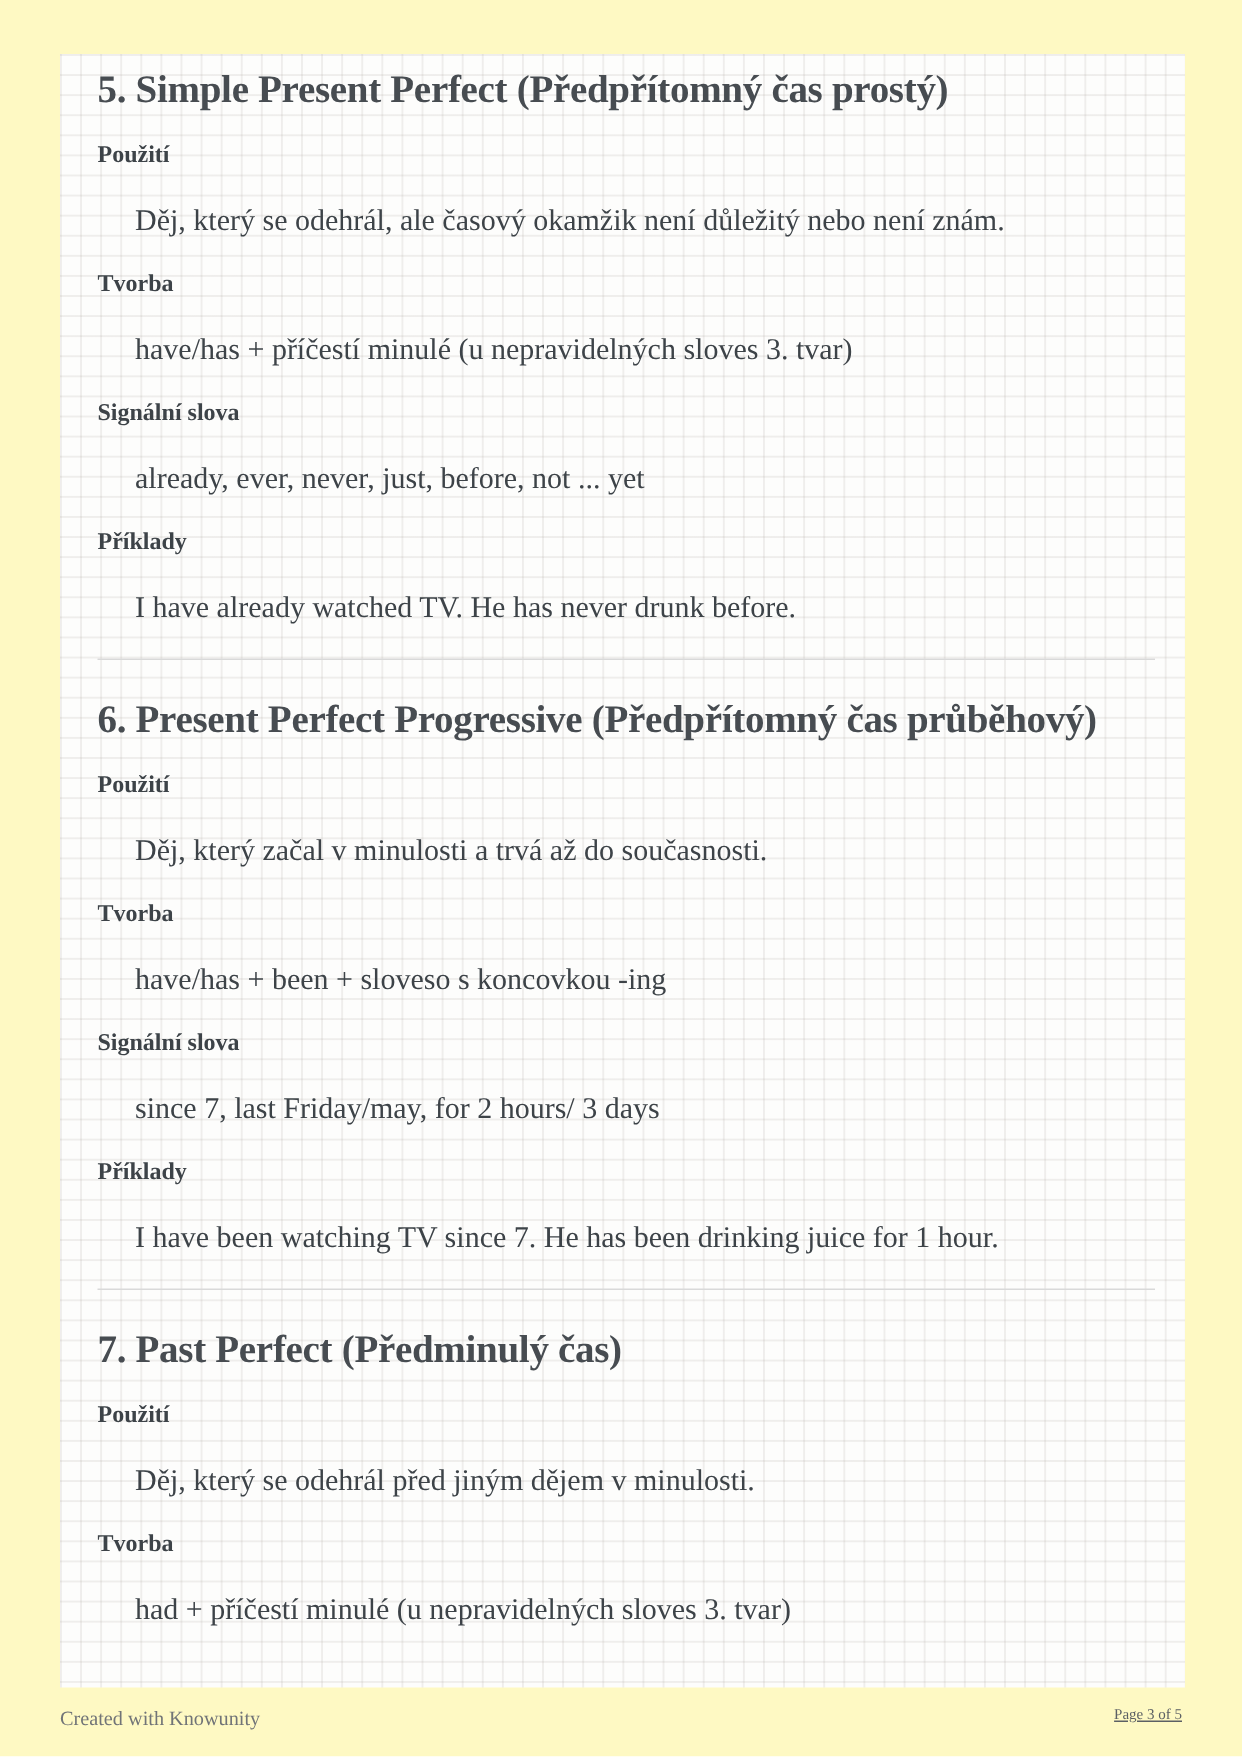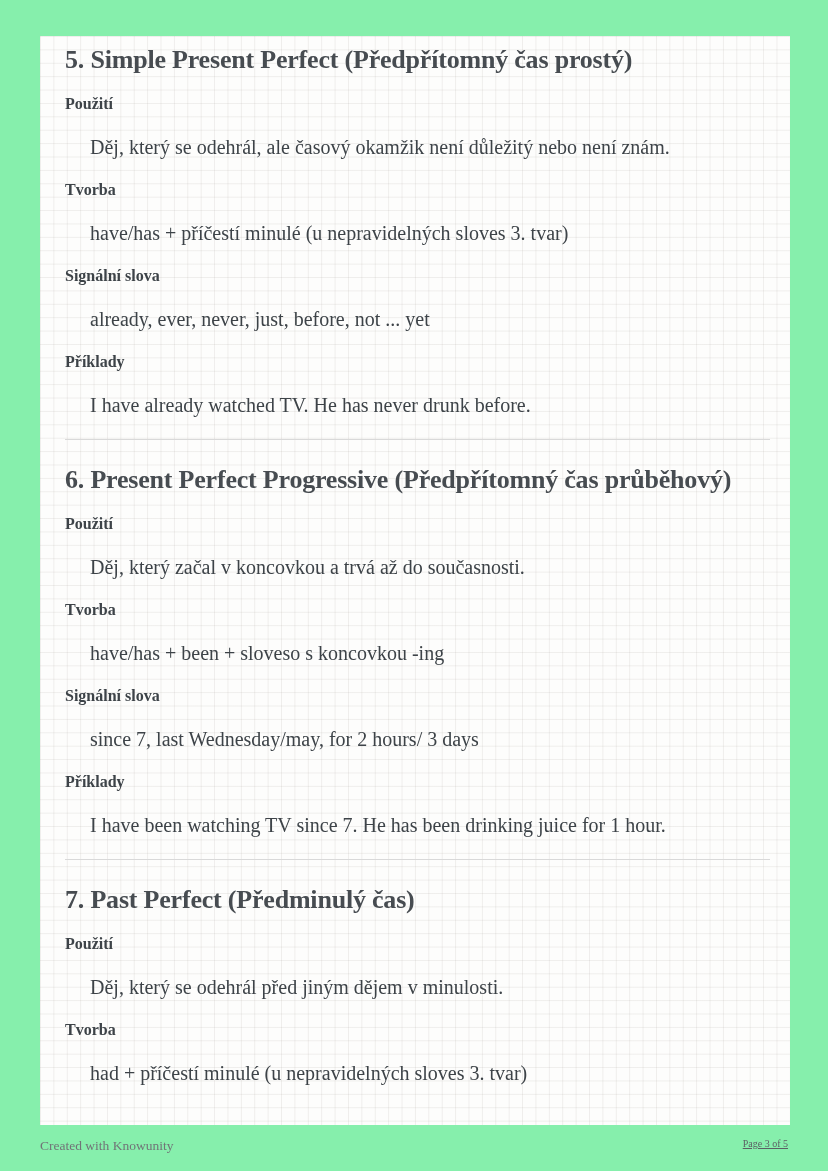--- a/index.html
+++ b/index.html
@@ -4,21 +4,21 @@
 <style>
   html, body {
     margin: 0;
     padding: 0;
     background: #ffffff;
   }
   .page {
     position: relative;
     width: 828px;
     height: 1171px;
-    background: #86efac;
+    background: #fef9c3;
     overflow: hidden;
     font-family: "Liberation Serif", "DejaVu Serif", serif;
   }
   
   .grid-sheet {
     position: absolute;
     left: 40px;
     top: 36px;
     width: 750px;
     height: 1089px;
@@ -95,25 +95,25 @@
         <p class="block-text">have/has + příčestí minulé (u nepravidelných sloves 3. tvar)</p>
         <p class="block-label">Signální slova</p>
         <p class="block-text">already, ever, never, just, before, not ... yet</p>
         <p class="block-label">Příklady</p>
         <p class="block-text">I have already watched TV. He has never drunk before.</p>
       </section>
       <hr class="section-divider">
       <section>
         <h2 class="section-title">6. Present Perfect Progressive (Předpřítomný čas průběhový)</h2>
         <p class="block-label">Použití</p>
-        <p class="block-text">Děj, který začal v koncovkou a trvá až do současnosti.</p>
+        <p class="block-text">Děj, který začal v minulosti a trvá až do současnosti.</p>
         <p class="block-label">Tvorba</p>
         <p class="block-text">have/has + been + sloveso s koncovkou -ing</p>
         <p class="block-label">Signální slova</p>
-        <p class="block-text">since 7, last Wednesday/may, for 2 hours/ 3 days</p>
+        <p class="block-text">since 7, last Friday/may, for 2 hours/ 3 days</p>
         <p class="block-label">Příklady</p>
         <p class="block-text">I have been watching TV since 7. He has been drinking juice for 1 hour.</p>
       </section>
       <hr class="section-divider">
       <section>
         <h2 class="section-title">7. Past Perfect (Předminulý čas)</h2>
         <p class="block-label">Použití</p>
         <p class="block-text">Děj, který se odehrál před jiným dějem v minulosti.</p>
         <p class="block-label">Tvorba</p>
         <p class="block-text">had + příčestí minulé (u nepravidelných sloves 3. tvar)</p>

